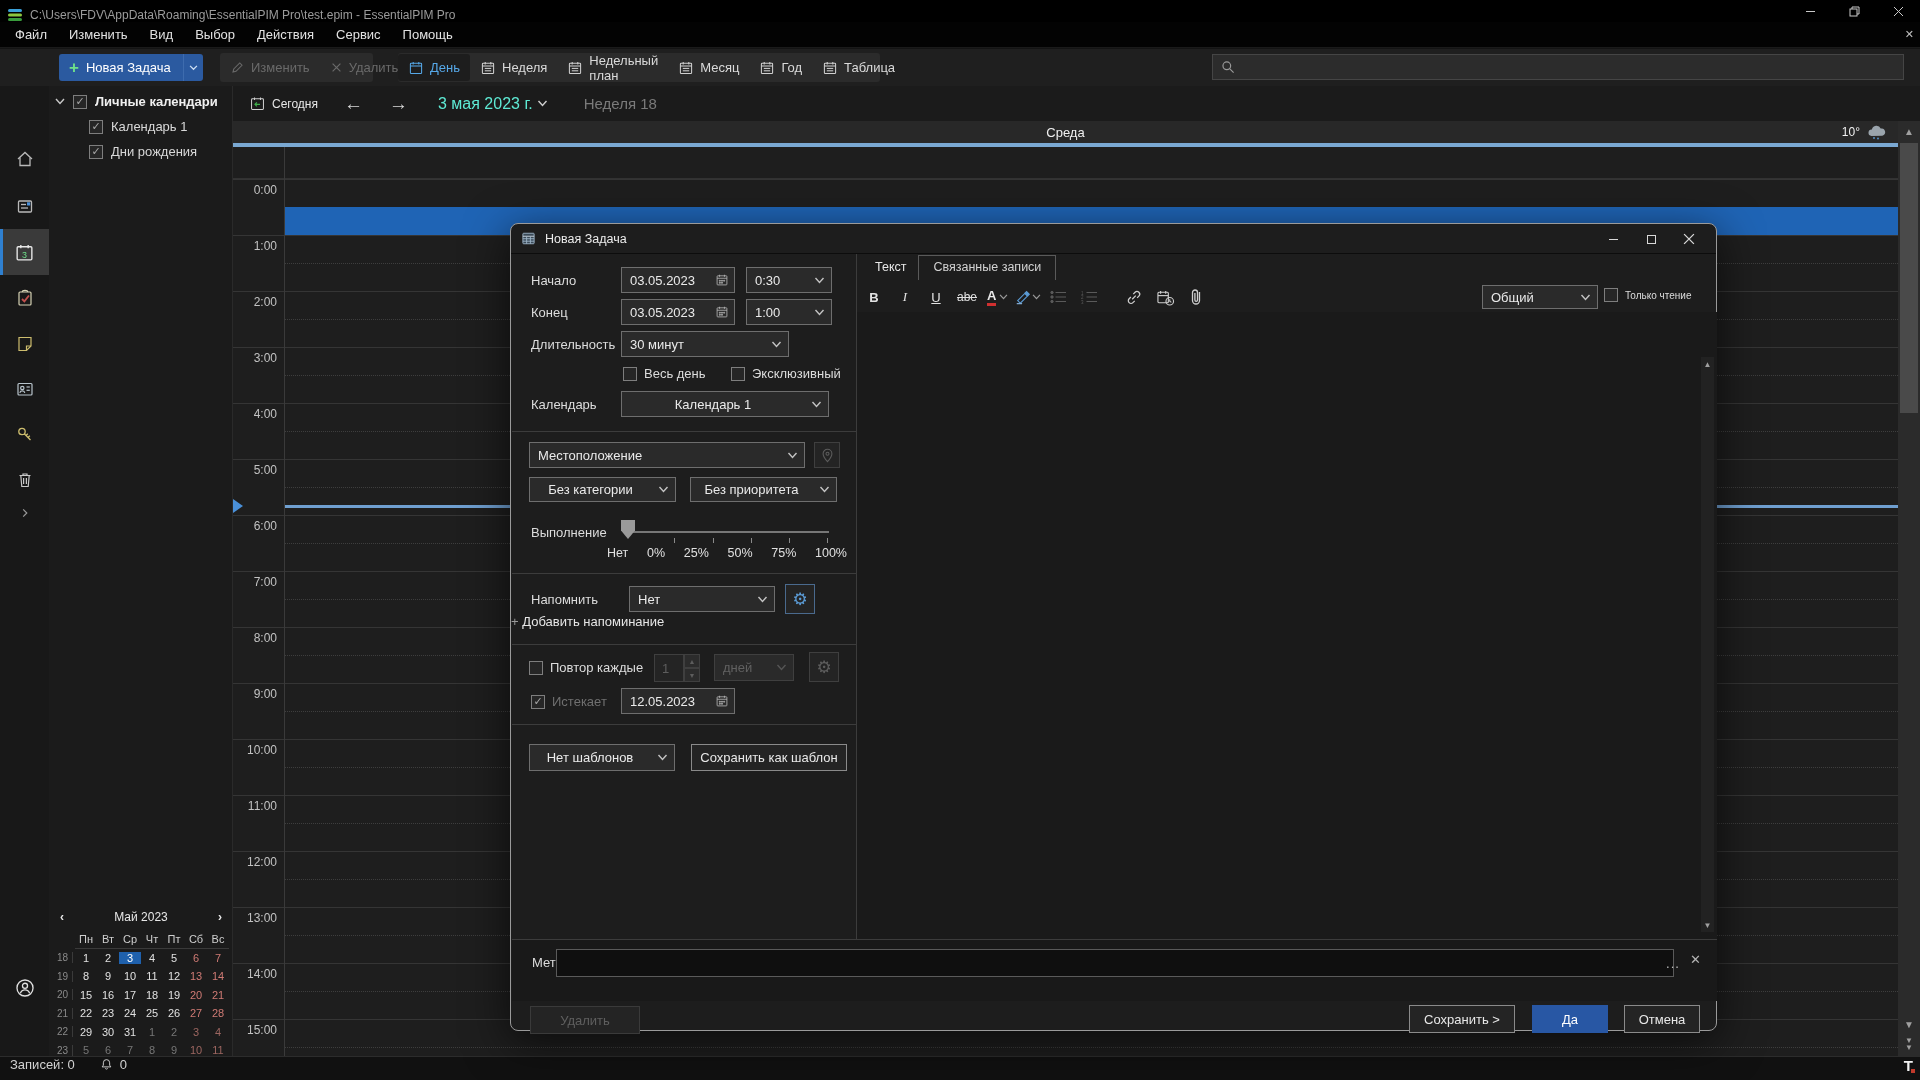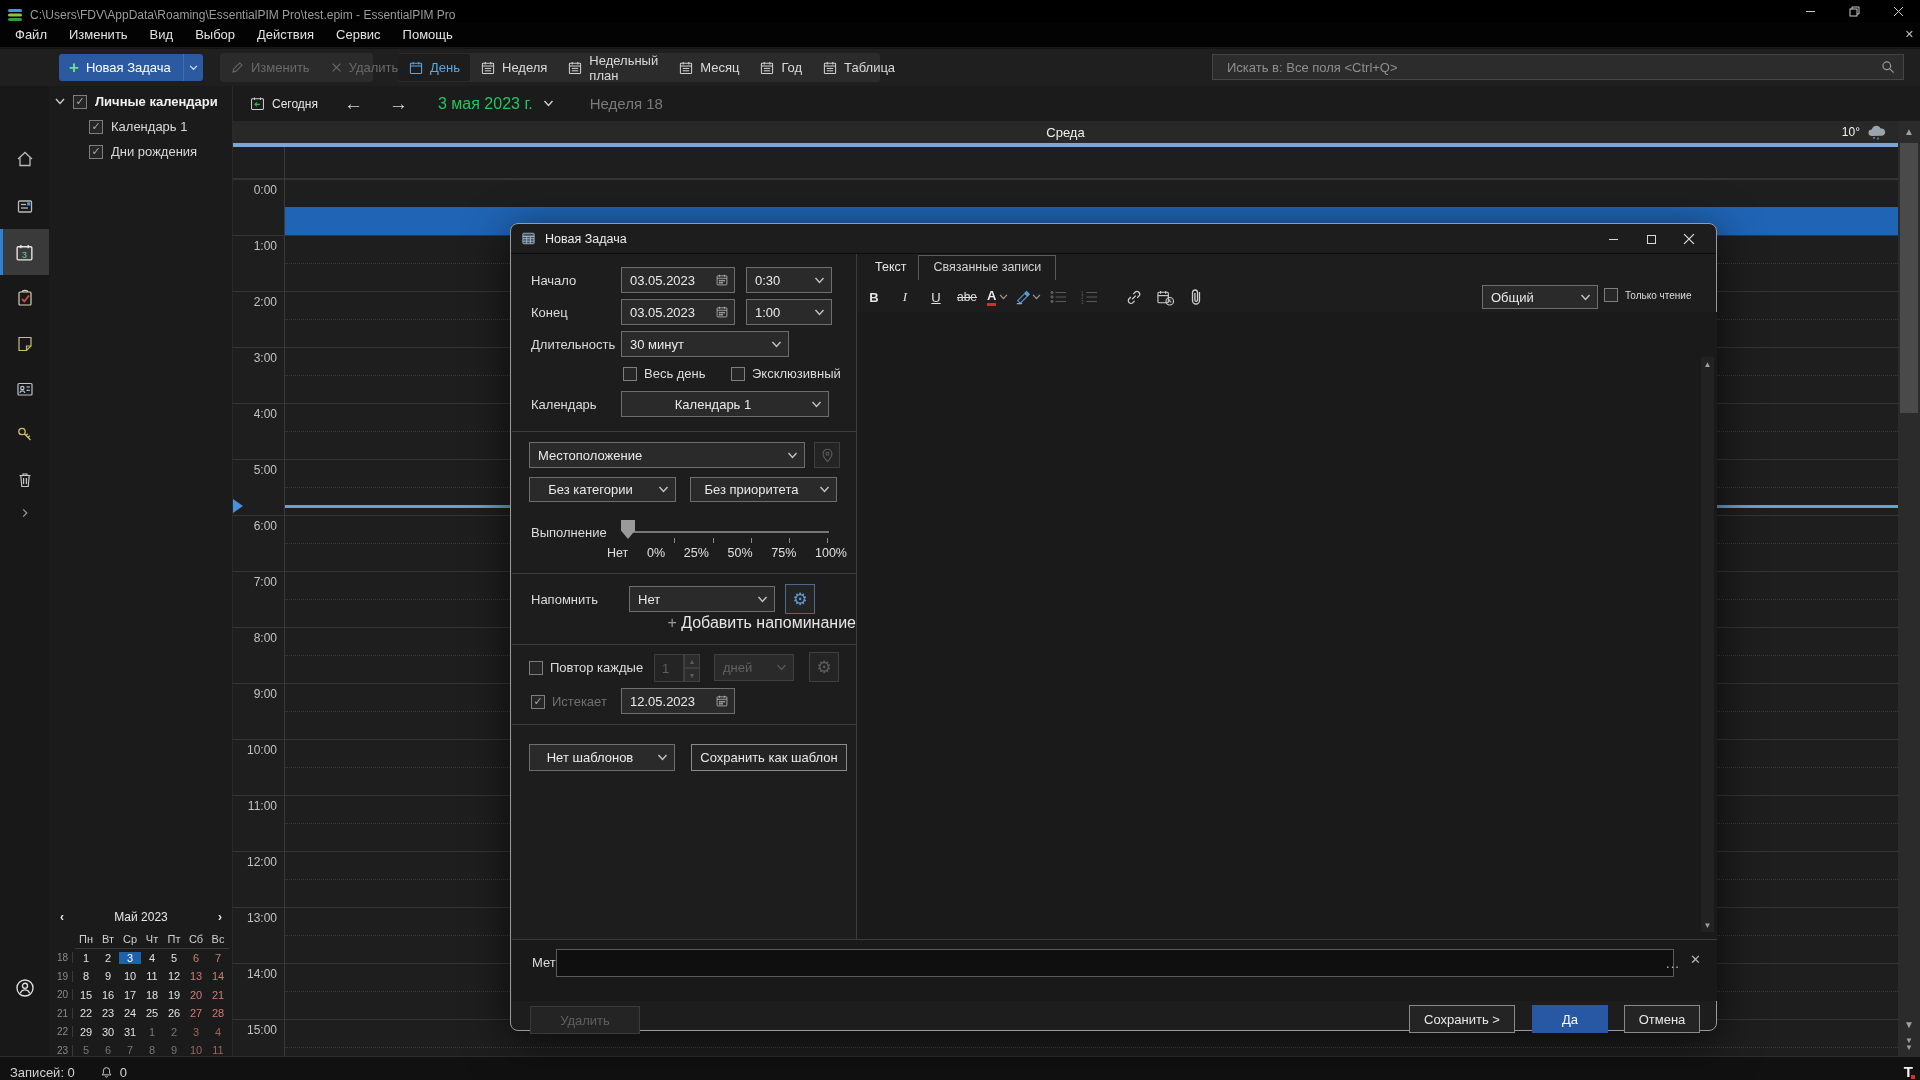--- a/index.html
+++ b/index.html
@@ -61,21 +61,21 @@
   .mc-dow { color:#cfcfcf; border-bottom:1px solid #3a3a3a; height:100%; line-height:18px; }
   .mc-cell.we { color:#cf7a74; }
   .mc-cell.dim { color:#767676; }
   .mc-cell.dimwe { color:#9c6660; }
   .mc-cell.sel { background:#1f61ad; color:#fff; }
 
   
   #calnav { left:233px; top:86px; width:1687px; height:35px; background:#1b1b1b; display:flex; align-items:center; }
   #btn-today { display:flex; align-items:center; gap:6px; margin-left:16px; color:#e6e6e6; font-size:12px; }
   .nav-arrow { color:#d9d9d9; font-size:19px; margin-left:26px; }
-  #date-title { margin-left:30px; color:#22c55e; font-size:16px; display:flex; align-items:center; gap:10px; }
+  #date-title { margin-left:30px; color:#5eead4; font-size:16px; display:flex; align-items:center; gap:4px; }
   #week-label { margin-left:36px; color:#7a7a7a; font-size:15px; }
   #dayheader { left:233px; top:121px; width:1665px; height:22px; background:#282828; display:flex; align-items:center; }
   #dayheader .dname { position:absolute; left:0; width:100%; text-align:center; color:#f0f0f0; font-size:13px; }
   #dh-right { position:absolute; right:10px; display:flex; align-items:center; gap:6px; }
   #dh-right .temp { color:#f0f0f0; font-size:12px; }
   #blueband { left:233px; top:143px; width:1665px; height:4px; background:#7aa8d2; }
   #alldayrow { left:233px; top:147px; width:1665px; height:32px; background:#1e1e1e; border-bottom:1px solid #323232; }
   #grid { left:233px; top:179px; width:1665px; height:877px; background:#1e1e1e; overflow:hidden; }
   .hrow { position:absolute; left:0; width:100%; height:56px; border-top:1px solid #353535; }
   .hrow .half { position:absolute; left:51px; top:27px; width:calc(100% - 51px); border-top:1px dotted #3e3e3e; }
@@ -104,21 +104,21 @@
   .field.dis { border-color:#3f3f3f; color:#616161; }
   .field.dis .tail { color:#555; }
   .chkrow { position:absolute; display:flex; align-items:center; gap:7px; color:#dcdcdc; font-size:13px; }
   .chkrow.dis { color:#6f6f6f; }
   .sq-btn { position:absolute; border:1px solid #6e6e6e; background:#242424; display:flex; align-items:center; justify-content:center; }
   .sq-btn.dis { border-color:#3f3f3f; }
   #slider-track { position:absolute; left:113px; top:307px; width:205px; height:2px; background:#777; }
   .tick { position:absolute; top:7px; width:1px; height:5px; background:#8a8a8a; }
   #slider-thumb { position:absolute; left:110px; top:296px; width:14px; height:19px; background:#9a9a9a; clip-path:polygon(0 0,100% 0,100% 55%,50% 100%,0 55%); }
   #comp-marks { position:absolute; left:96px; top:322px; width:240px; display:flex; justify-content:space-between; color:#e0e0e0; font-size:12.5px; }
-  #add-reminder { position:absolute; left:0; top:390px; width:345px; text-align:right; color:#e6e6e6; font-size:16px; }
+  #add-reminder { position:absolute; left:0; top:390px; width:345px; text-align:left; color:#e6e6e6; font-size:13px; }
   #add-reminder .plus { color:#9a9a9a; }
   .spin { position:absolute; display:flex; }
   .spin .num { width:30px; background:#242424; border:1px solid #3f3f3f; color:#5d5d5d; display:flex; align-items:center; padding-left:7px; }
   .spin .arrows { width:16px; display:flex; flex-direction:column; }
   .spin .arrows div { flex:1; background:#2c2c2c; border:1px solid #3f3f3f; color:#5d5d5d; font-size:7px; display:flex; align-items:center; justify-content:center; }
   .btn { display:flex; align-items:center; justify-content:center; background:#242424; border:1px solid #8a8a8a; color:#e8e8e8; font-size:13px; }
   .btn.dis { border-color:#3a3a3a; color:#5f5f5f; }
   .btn.primary { background:#2857a4; border-color:#2857a4; color:#fff; }
 
   
@@ -292,21 +292,20 @@
             <line x1="13.5" y1="2.5" x2="13.5" y2="5.5"></line>
             <line x1="3" y1="7.5" x2="17" y2="7.5"></line>
             <line x1="6" y1="10.5" x2="14" y2="10.5"></line>
             <line x1="6" y1="13.5" x2="14" y2="13.5"></line>
           </svg>
         </span>
         <span>Таблица</span>
       </div>
     </div>
   <div id="searchbox">
-    <span class="ph">Искать в: Все поля  &lt;Ctrl+Q&gt;</span>
     <span class="mag icon">
         <svg width="16" height="16" viewBox="0 0 20 20" fill="none" stroke="#9a9a9a" stroke-width="1.5">
           <circle cx="8.5" cy="8.5" r="4.8"></circle>
           <line x1="12.3" y1="12.3" x2="17" y2="17"></line>
         </svg>
       </span>
   </div>
 </div>
 
 <div id="rail" class="abs">
@@ -937,21 +936,21 @@
     <div id="tags-x">✕</div>
   </div>
   <div id="dlg-footer">
     <div class="btn dis" style="position:absolute;left:18px;top:5px;width:110px;height:28px">Удалить</div>
     <div class="btn" style="position:absolute;left:897px;top:4px;width:106px;height:28px">Сохранить &gt;</div>
     <div class="btn primary" style="position:absolute;left:1020px;top:4px;width:76px;height:28px">Да</div>
     <div class="btn" style="position:absolute;left:1112px;top:4px;width:76px;height:28px">Отмена</div>
   </div>
 </div>
 
-<div class="abs" id="statusbar" style="left:0;top:1056px;width:1920px;height:24px;background:#111;border-top:1px solid #2c2c2c;display:flex;align-items:flex-end">
+<div class="abs" id="statusbar" style="left:0;top:1056px;width:1920px;height:24px;background:#111;border-top:1px solid #2c2c2c;display:flex;align-items:flex-start">
   <span style="margin-left:10px;color:#d2d2d2">Записей: 0</span>
   <span class="icon" style="margin-left:24px">
       <svg width="15" height="15" viewBox="0 0 20 20" fill="none" stroke="#cfcfcf" stroke-width="1.3">
         <path d="M10 3.5 a4.2 4.2 0 0 1 4.2 4.2 v3.2 l1.6 2.3 H4.2 L5.8 10.9 V7.7 A4.2 4.2 0 0 1 10 3.5 Z"></path>
         <path d="M8.4 15 a1.7 1.7 0 0 0 3.2 0"></path>
       </svg>
     </span>
   <span style="margin-left:6px;color:#d2d2d2">0</span>
   <span style="position:absolute;right:7px;color:#f2f2f2;font-weight:bold;font-size:15px">T<span style="position:absolute;right:-2px;bottom:1px;width:4px;height:4px;background:#c0392b;display:inline-block"></span></span>
 </div>

